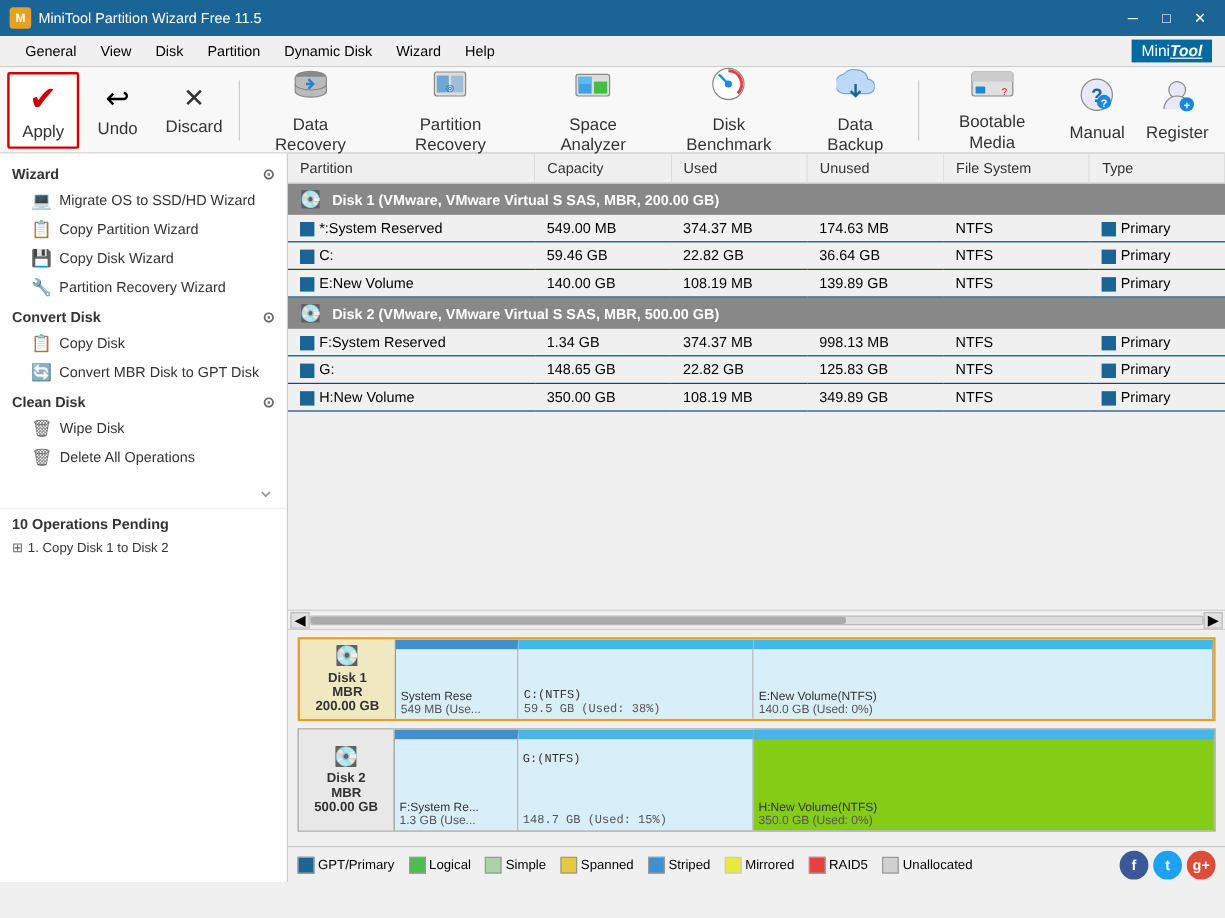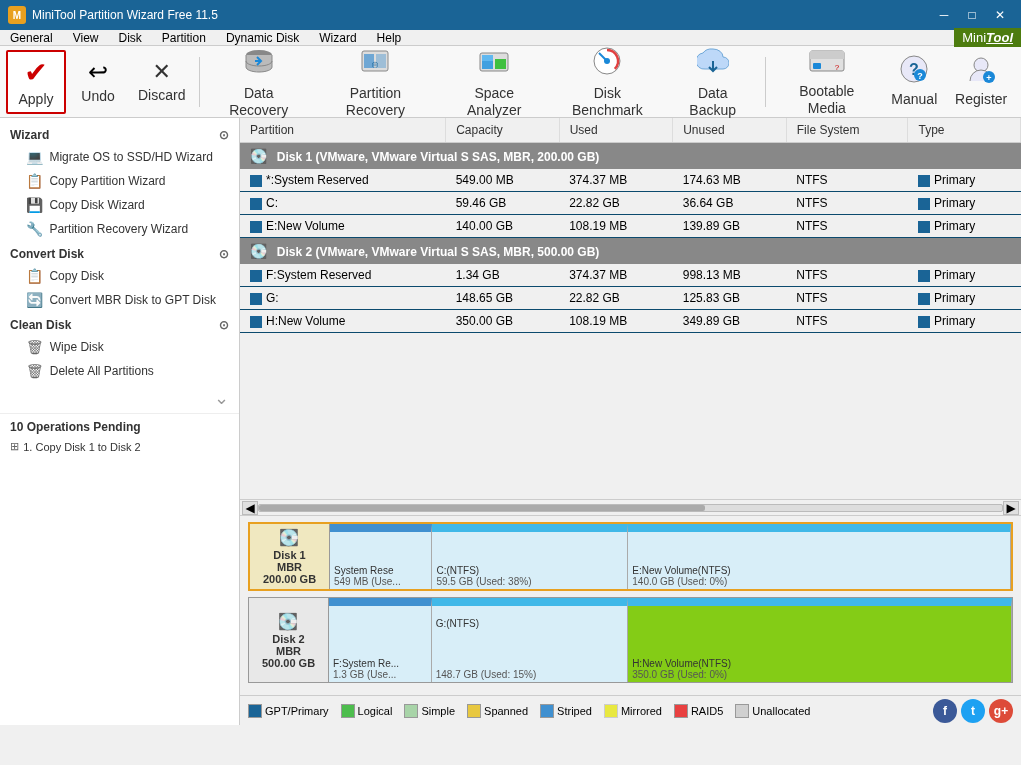--- a/index.html
+++ b/index.html
@@ -6,23 +6,23 @@
     body { font-family: 'Segoe UI', Arial, sans-serif; font-size: 12px; background: #f0f0f0; width: 1021px; height: 765px; overflow: hidden; }
 
     
     .titlebar { background: #1a6496; height: 30px; display: flex; align-items: center; padding: 0 8px; color: white; font-size: 12px; }
     .titlebar-icon { width: 18px; height: 18px; background: #e8a020; border-radius: 3px; margin-right: 6px; display: flex; align-items: center; justify-content: center; color: white; font-weight: bold; font-size: 10px; }
     .titlebar-title { flex: 1; }
     .titlebar-controls { display: flex; gap: 2px; }
     .titlebar-btn { width: 26px; height: 20px; display: flex; align-items: center; justify-content: center; cursor: pointer; color: white; font-size: 12px; }
 
     
-    .menubar { background: #f0f0f0; height: 16px; display: flex; align-items: center; border-bottom: 1px solid #ccc; padding: 0 0; }
+    .menubar { background: #f0f0f0; height: 26px; display: flex; align-items: center; border-bottom: 1px solid #ccc; padding: 0 11px; }
     .menu-item { padding: 4px 10px; cursor: pointer; font-size: 12px; }
-    .minitool-logo { margin-left: auto; background: #4d7c0f; color: white; font-size: 13px; font-weight: bold; padding: 2px 8px; display: flex; align-items: center; }
+    .minitool-logo { margin-left: auto; background: #0369a1; color: white; font-size: 13px; font-weight: bold; padding: 2px 8px; display: flex; align-items: center; }
     .minitool-logo span.mini { font-weight: normal; }
     .minitool-logo span.tool { font-weight: bold; font-style: italic; text-decoration: underline; }
 
     
     .toolbar { background: #f8f8f8; border-bottom: 1px solid #ccc; display: flex; align-items: center; padding: 4px 6px; gap: 2px; height: 72px; }
     .toolbar-btn { display: flex; flex-direction: column; align-items: center; justify-content: center; padding: 4px 8px; cursor: pointer; border: 2px solid transparent; min-width: 60px; height: 64px; border-radius: 2px; }
     .toolbar-btn.apply-btn { border: 2px solid #cc0000; background: white; }
     .toolbar-btn .tb-icon { font-size: 24px; margin-bottom: 2px; }
     .toolbar-btn .tb-label { font-size: 14px; text-align: center; color: #333; line-height: 1.2; }
     .toolbar-sep { width: 1px; background: #ccc; height: 50px; margin: 0 4px; }
@@ -54,21 +54,21 @@
     .disk-visual { background: #f0f0f0; border-top: 1px solid #ccc; padding: 6px 8px; overflow-x: auto; }
     .disk-row-visual { display: flex; align-items: stretch; margin-bottom: 6px; border: 1px solid #999; min-height: 60px; }
     .disk-row-visual.selected { border: 2px solid #e8a020; }
     .disk-info { background: #f0e8c0; width: 80px; min-width: 80px; display: flex; flex-direction: column; align-items: center; justify-content: center; border-right: 1px solid #999; padding: 4px; font-size: 11px; font-weight: bold; color: #333; text-align: center; }
     .disk-info .disk-icon { font-size: 16px; margin-bottom: 2px; }
     .disk-partitions { display: flex; flex: 1; overflow: hidden; }
     .disk-partition { display: flex; flex-direction: column; justify-content: flex-end; border-right: 1px solid #aaa; padding: 2px 4px; font-size: 10px; min-width: 60px; position: relative; }
     .dp-label { font-size: 10px; color: #333; margin-top: 10px; }
     .dp-usage { font-size: 10px; color: #555; }
     .disk-partition.large { flex: 3; }
-    .disk-partition.medium { flex: 2; }
+    .disk-partition.medium { flex: 2; font-family: Liberation Mono, monospace; }
     .disk-partition.small { flex: 1; }
 
     
     .legend { background: #f0f0f0; border-top: 1px solid #ccc; height: 30px; display: flex; align-items: center; padding: 0 8px; gap: 12px; font-size: 11px; }
     .legend-item { display: flex; align-items: center; gap: 3px; }
     .legend-box { width: 14px; height: 14px; border: 1px solid #999; }
     .social-icons { margin-left: auto; display: flex; gap: 4px; }
     .social-btn { width: 24px; height: 24px; border-radius: 50%; display: flex; align-items: center; justify-content: center; color: white; font-size: 12px; font-weight: bold; cursor: pointer; }
     .fb { background: #3b5998; }
     .tw { background: #1da1f2; }
@@ -259,21 +259,21 @@
     <div class="sidebar-section-header">
       <span>Clean Disk</span>
       <span class="expand-btn">⊙</span>
     </div>
     <div class="sidebar-item">
       <span class="si-icon">🗑</span>
       <span>Wipe Disk</span>
     </div>
     <div class="sidebar-item">
       <span class="si-icon">🗑</span>
-      <span>Delete All Partitions</span>
+      <span>Delete All Operations</span>
     </div>
 
     <div style="padding: 4px 10px; color:#999; font-size:18px; text-align:right;">⌄</div>
 
     <div class="operations">
       <div class="operations-title">10 Operations Pending</div>
       <div class="op-item">
         <span class="op-icon">⊞</span>
         <span>1. Copy Disk 1 to Disk 2</span>
       </div>

